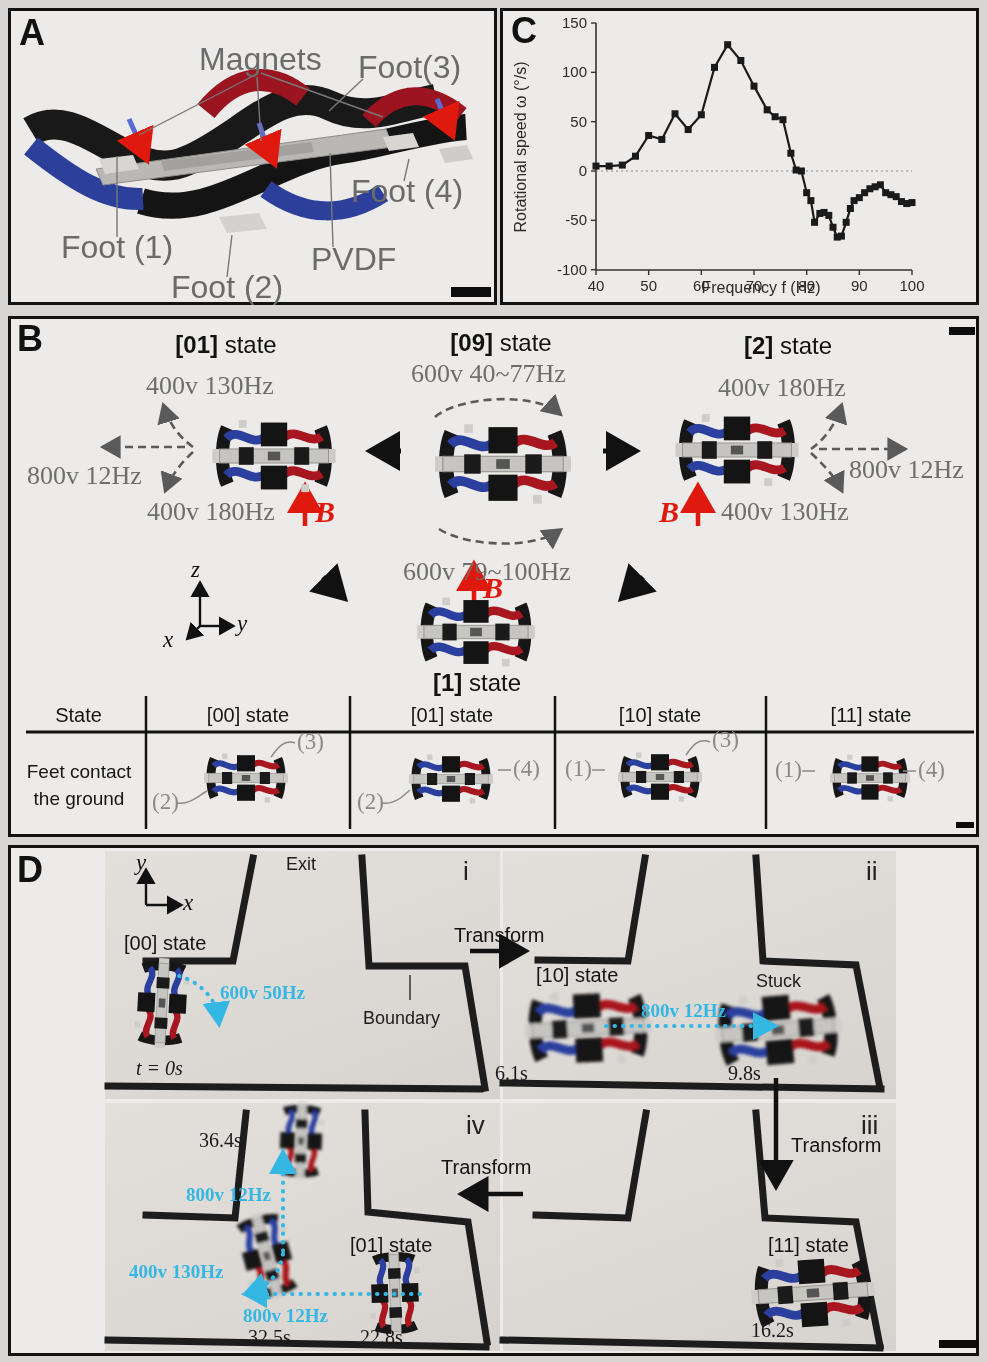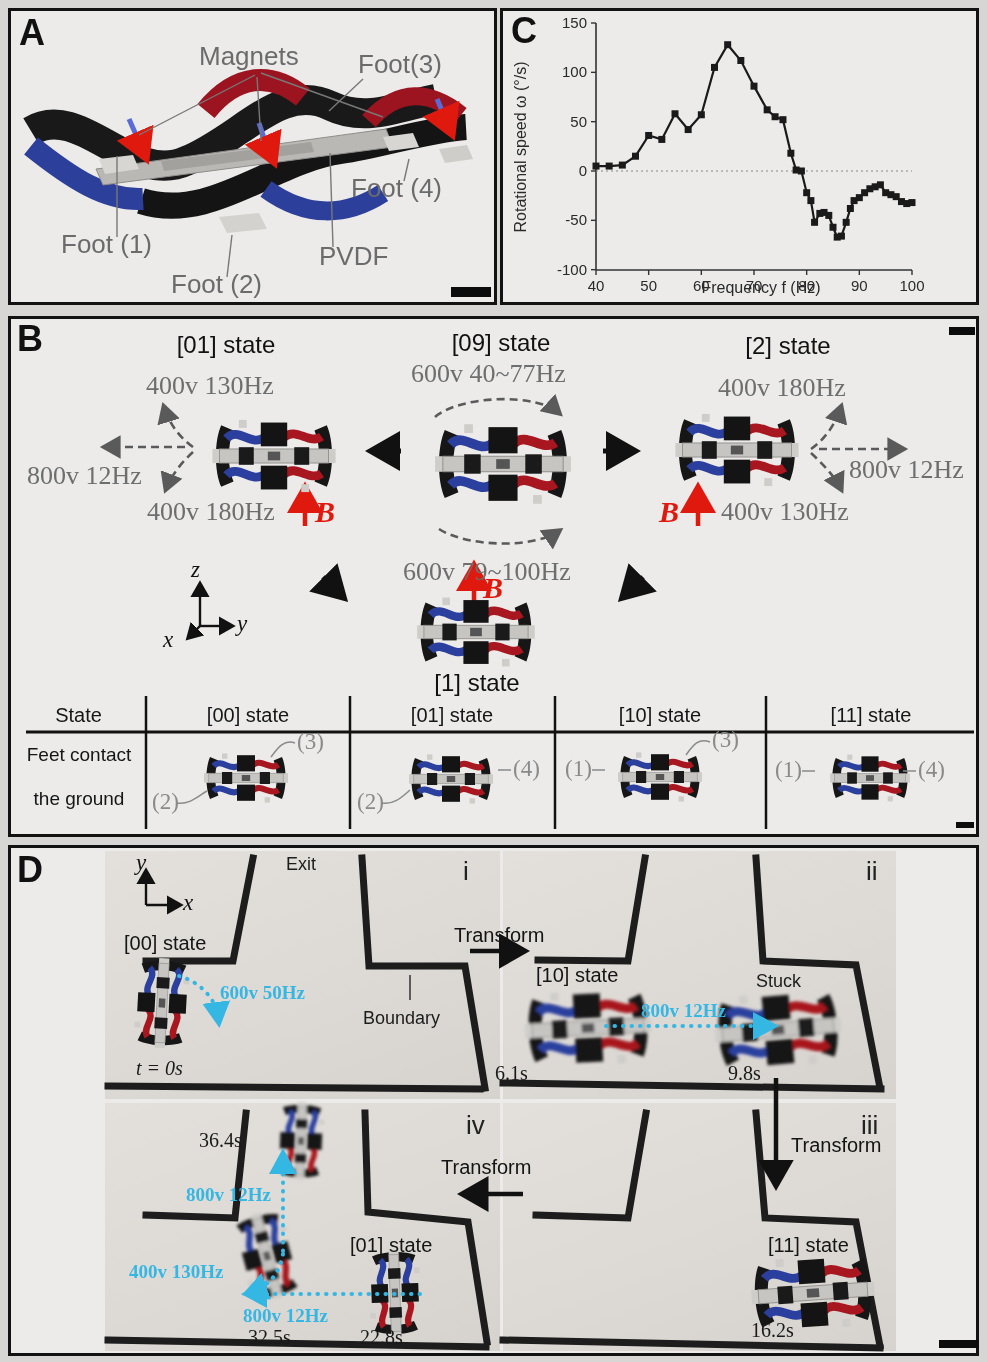--- a/index.html
+++ b/index.html
@@ -1,24 +1,24 @@
 <!DOCTYPE html>
 <html><head>
 <meta charset="utf-8">
 <style>
   *{margin:0;padding:0;box-sizing:border-box}
   html,body{width:987px;height:1362px}
   body{background:#d7d6d4;font-family:"Liberation Sans",sans-serif;position:relative;overflow:hidden}
   .panel{position:absolute;background:#ecebe9;border:3px solid #121212}
   .abs{position:absolute;white-space:nowrap}
   .panel-letter{font-size:36px;font-weight:bold;color:#111;line-height:1}
-  .gray-label{color:#6b6b6b;font-size:26px}
+  .gray-label{color:#6b6b6b;font-size:32px}
   .serif-gray{color:#6e6e6e;font-family:"Liberation Serif",serif;font-size:26px}
   .state-title{font-size:24px;color:#111;text-align:center}
-  .state-title b{font-weight:normal}
+  .state-title b{font-weight:bold}
   .b-sym{color:#e0190f;font-family:"Liberation Serif",serif;font-style:italic;font-weight:bold;font-size:30px}
   .axis-sym{font-family:"Liberation Serif",serif;font-style:italic;font-size:23px;color:#111}
   .tbl-h{font-size:20px;color:#161616;text-align:center}
   .tbl-rowlab{font-size:19px;color:#161616;text-align:center}
   .feet-lab{font-family:"Liberation Serif",serif;color:#8a8a8a;font-size:23px}
   .photo{position:absolute;background:linear-gradient(160deg,#e3e0dc 0%,#ddd9d5 55%,#d6d2ce 100%)}
   .sub-id{font-size:26px;color:#222}
   .d-state{font-size:20px;color:#151515}
   .d-small{font-size:18px;color:#1c1c1c}
   .ts{font-family:"Liberation Serif",serif;font-size:20px;color:#1a1a1a}
@@ -104,21 +104,21 @@
       <path d="M322,236 L319,142"></path>
     </g>
     <rect x="440" y="276" width="40" height="10" fill="#0c0c0c"></rect>
   </svg>
   <span class="abs panel-letter" style="left:8px;top:4px">A</span>
   <span class="abs gray-label" style="left:188px;top:30px">Magnets</span>
   <span class="abs gray-label" style="left:347px;top:38px">Foot(3)</span>
   <span class="abs gray-label" style="left:340px;top:162px">Foot (4)</span>
   <span class="abs gray-label" style="left:50px;top:218px">Foot (1)</span>
   <span class="abs gray-label" style="left:160px;top:258px">Foot (2)</span>
-  <span class="abs gray-label" style="left:308px;top:230px">PVDF</span>
+  <span class="abs gray-label" style="left:300px;top:230px">PVDF</span>
 </div>
 
 <div class="panel" style="left:500px;top:8px;width:479px;height:297px">
   <svg id="chart-svg" class="overlay" width="473" height="291" viewBox="0 0 473 291">
       <line x1="93" y1="12" x2="93" y2="259" stroke="#333" stroke-width="1.6"></line>
       <line x1="93" y1="259" x2="409" y2="259" stroke="#333" stroke-width="1.6"></line>
       <line x1="93" y1="259" x2="93" y2="264" stroke="#333" stroke-width="1.4"></line>
       <text x="93" y="280" text-anchor="middle" font-size="15" fill="#2a2a2a" font-family="Liberation Sans, sans-serif">40</text>
       <line x1="145.66666666666666" y1="259" x2="145.66666666666666" y2="264" stroke="#333" stroke-width="1.4"></line>
       <text x="145.66666666666666" y="280" text-anchor="middle" font-size="15" fill="#2a2a2a" font-family="Liberation Sans, sans-serif">50</text>
@@ -316,21 +316,21 @@
   <span class="abs axis-sym" style="left:152px;top:308px">x</span>
 
   <span class="abs b-sym" style="left:472px;top:252px">B</span>
   <span class="abs state-title" style="left:402px;top:350px;width:128px"><b>[1]</b><span> state</span></span>
 
   <span class="abs tbl-h" style="left:15px;top:385px;width:105px">State</span>
   <span class="abs tbl-h" style="left:157px;top:385px;width:160px">[00] state</span>
   <span class="abs tbl-h" style="left:361px;top:385px;width:160px">[01] state</span>
   <span class="abs tbl-h" style="left:569px;top:385px;width:160px">[10] state</span>
   <span class="abs tbl-h" style="left:780px;top:385px;width:160px">[11] state</span>
-  <span class="abs tbl-rowlab" style="left:8px;top:425px;width:120px">Feet contact</span>
+  <span class="abs tbl-rowlab" style="left:8px;top:442px;width:120px">Feet contact</span>
   <span class="abs tbl-rowlab" style="left:8px;top:469px;width:120px">the ground</span>
 
   <span class="abs feet-lab" style="left:141px;top:470px">(2)</span>
   <span class="abs feet-lab" style="left:286px;top:410px">(3)</span>
   <span class="abs feet-lab" style="left:346px;top:470px">(2)</span>
   <span class="abs feet-lab" style="left:502px;top:437px">(4)</span>
   <span class="abs feet-lab" style="left:554px;top:437px">(1)</span>
   <span class="abs feet-lab" style="left:701px;top:408px">(3)</span>
   <span class="abs feet-lab" style="left:764px;top:438px">(1)</span>
   <span class="abs feet-lab" style="left:907px;top:438px">(4)</span>

